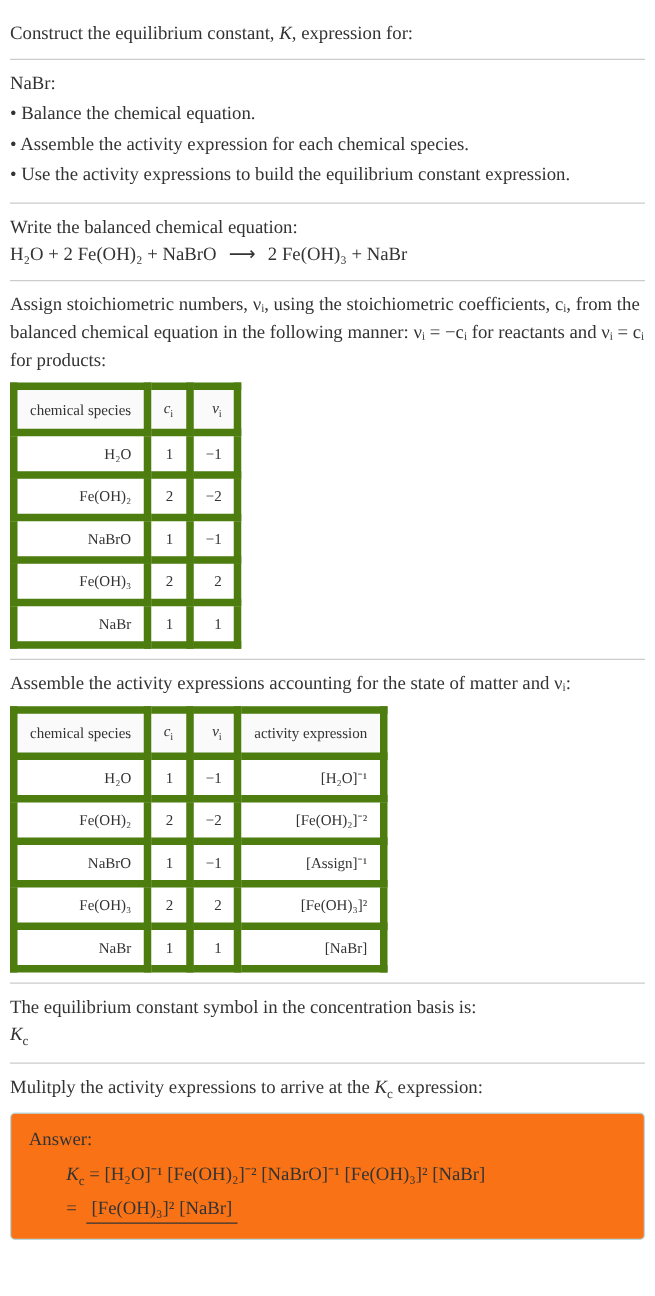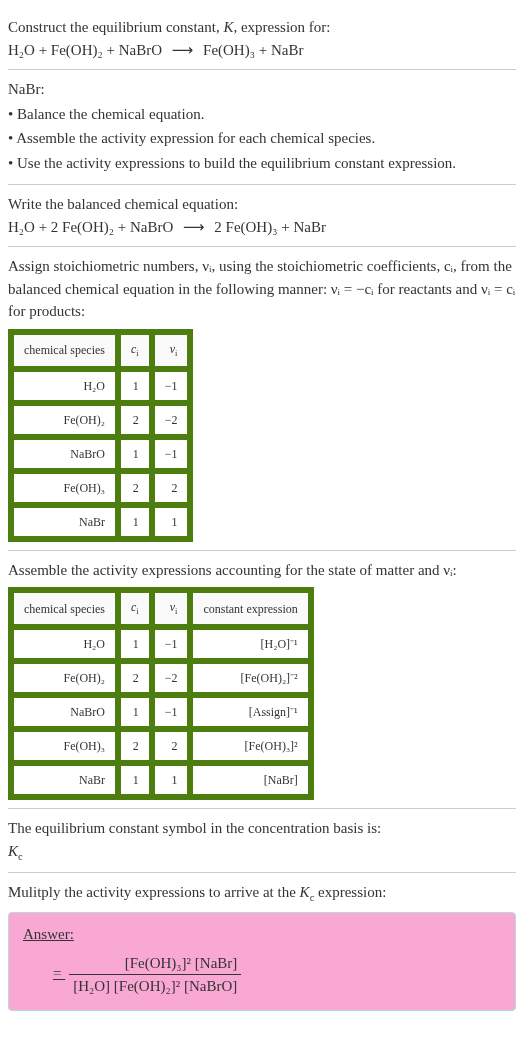--- a/index.html
+++ b/index.html
@@ -24,26 +24,25 @@
   margin-top: 6px;
 }
 th, td {
   border: 6px solid #4d7c0f;
   padding: 5px 10px;
   text-align: right;
   font-size: 12px;
 }
 th { font-weight: normal; background: #fafafa; }
 .answer-box {
-  background: #f9a8d4;
+  background: #f97316;
   border: 1px solid #b8d8e0;
   border-radius: 4px;
   padding: 10px 14px;
   margin-top: 6px;
-  text-decoration: underline;
 }
 .answer-label { margin-bottom: 6px; }
 .eq-line { margin: 2px 0 2px 30px; }
 .frac {
   display: inline-block;
   vertical-align: middle;
   text-align: right;
   margin: 0 4px;
 }
 .frac .num {
@@ -57,25 +56,20 @@
 }
 .arrow { padding: 0 6px; }
 .bullet-line { margin: 2px 0; }
 </style>
 </head>
 <body>
 
 <div class="section tight">
   <div>
     <span>Construct the equilibrium constant, </span><span class="italic">K</span><span>, expression for:</span>
-  </div>
-  <div>
-    <span>H₂O + Fe(OH)₂ + NaBrO</span>
-    <span class="arrow">⟶</span>
-    <span>Fe(OH)₃ + NaBr</span>
   </div>
 </div>
 
 <div class="section tight">
   <div>NaBr:</div>
   <div class="bullet-line">• Balance the chemical equation.</div>
   <div class="bullet-line">• Assemble the activity expression for each chemical species.</div>
   <div class="bullet-line">• Use the activity expressions to build the equilibrium constant expression.</div>
 </div>
 
@@ -127,21 +121,21 @@
 </div>
 
 <div class="section tight">
   <div>Assemble the activity expressions accounting for the state of matter and νᵢ:</div>
   <table>
     <tbody>
         <tr>
       <th>chemical species</th>
       <th><span class="italic">c</span><span class="sub">i</span></th>
       <th><span class="italic">ν</span><span class="sub">i</span></th>
-      <th>constant expression</th>
+      <th>activity expression</th>
     </tr>
     <tr>
           <td>H₂O</td>
           <td>1</td>
           <td>−1</td>
           <td>[H₂O]⁻¹</td>
         </tr>
     <tr>
           <td>Fe(OH)₂</td>
           <td>2</td>
@@ -175,20 +169,24 @@
   <div><span class="italic">K</span><span class="sub">c</span></div>
 </div>
 
 <div class="section tight">
   <div>
     <span>Mulitply the activity expressions to arrive at the </span><span class="italic">K</span><span class="sub">c</span><span> expression:</span>
   </div>
   <div class="answer-box">
     <div class="answer-label">Answer:</div>
     <div class="eq-line">
+      <span class="italic">K</span><span class="sub">c</span>
+      <span> = </span>
+      <span>[H₂O]⁻¹ [Fe(OH)₂]⁻² [NaBrO]⁻¹ [Fe(OH)₃]² [NaBr]</span>
+    </div>
+    <div class="eq-line">
       <span>= </span>
       <span class="frac">
         <span class="num">[Fe(OH)₃]² [NaBr]</span>
-        <span class="den">[H₂O] [Fe(OH)₂]² [NaBrO]</span>
       </span>
     </div>
   </div>
 </div>
 
 </body></html>

